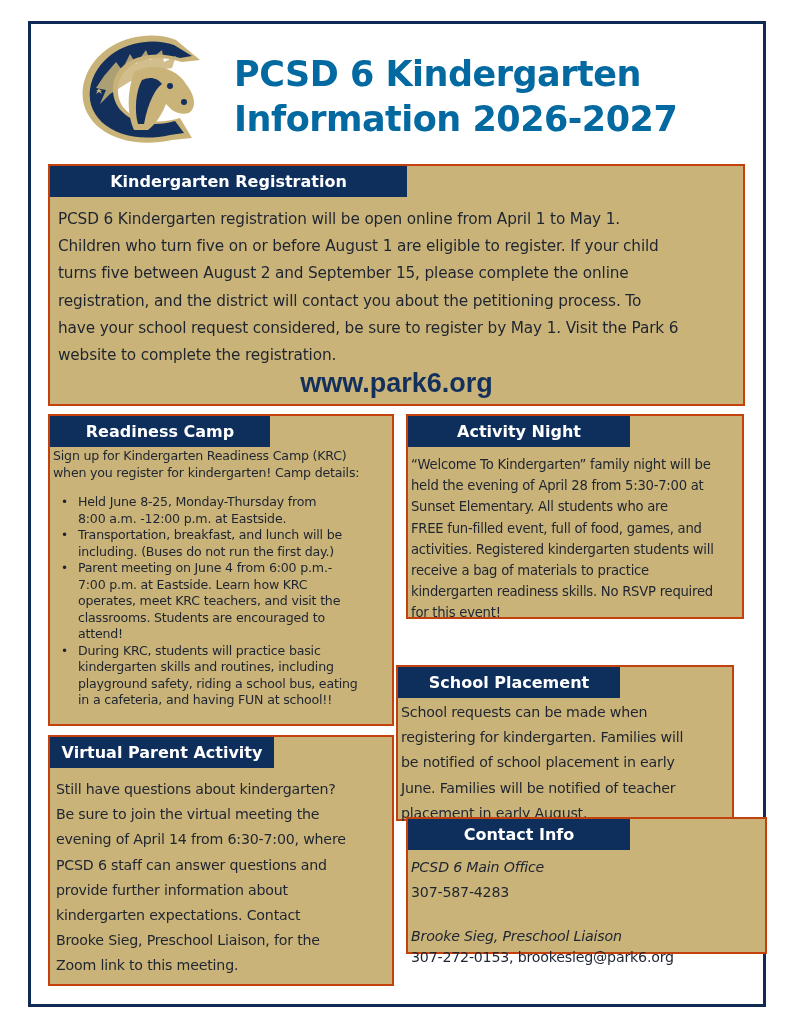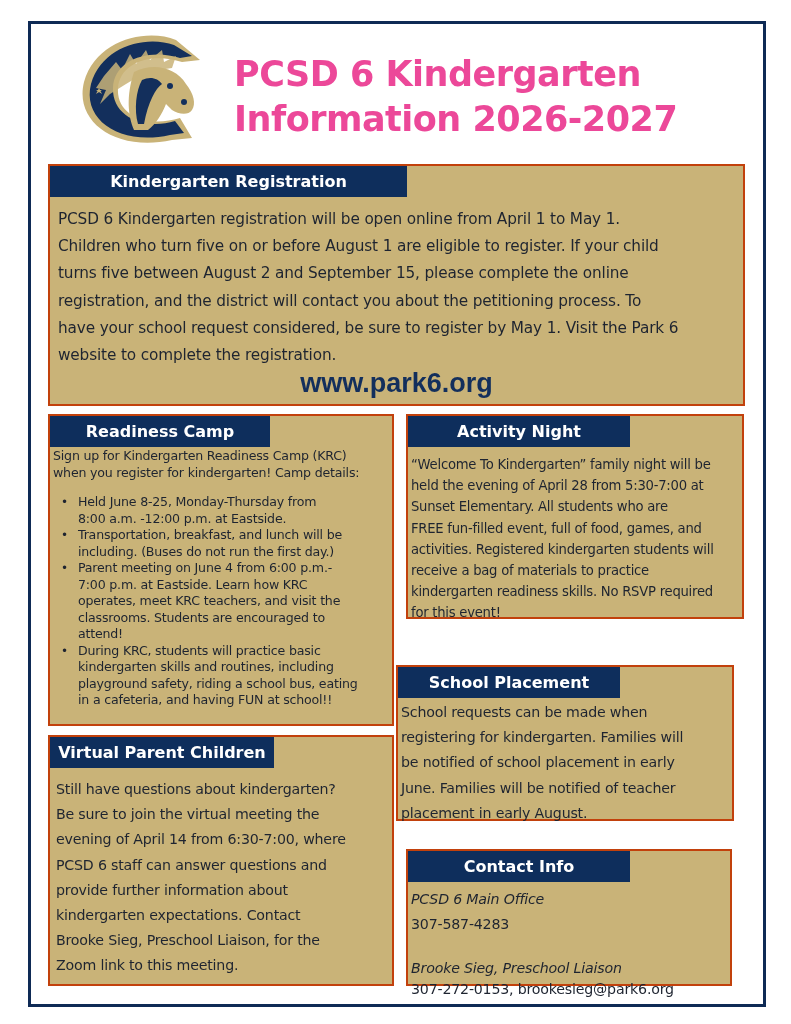--- a/index.html
+++ b/index.html
@@ -9,21 +9,21 @@
   .frame {
     position: absolute; left: 28px; top: 21px; width: 738px; height: 986px;
     border: 3px solid #0e2a55;
   }
 
   .logo { position: absolute; left: 76px; top: 32px; width: 132px; height: 116px; }
 
   .title {
     position: absolute; left: 234px; top: 52px; width: 520px;
     font-family: "DejaVu Sans", sans-serif; font-weight: bold;
-    color: #ec4899; font-size: 35px; line-height: 45px; letter-spacing: -0.5px;
+    color: #0369a1; font-size: 35px; line-height: 45px; letter-spacing: -0.5px;
   }
 
   .box {
     position: absolute; background: #c9b378; border: 2px solid #c2410c;
   }
   .box .hdr {
     position: absolute; left: 0; top: 0; height: 31px;
     background: #0e2e5c; color: #ffffff;
     font-family: "DejaVu Sans", sans-serif; font-weight: bold;
     font-size: 16px; line-height: 31px; text-align: center;
@@ -63,21 +63,21 @@
   #activity .hdr { width: 222px; }
   #activity .body { top: 38px; left: 3px; font-size: 13.2px; line-height: 21.2px; letter-spacing: -0.25px; }
   #activity .body .em { font-weight: bold; text-decoration: underline; color: #0e2e5c; }
 
   
   #placement { left: 396px; top: 665px; width: 338px; height: 156px; }
   #placement .hdr { width: 222px; }
   #placement .body { top: 33px; left: 3px; font-size: 14.2px; line-height: 25.2px; letter-spacing: -0.2px; }
 
   
-  #contact { left: 406px; top: 849px; width: 326px; height: 137px; }
+  #contact { left: 406px; top: 817px; width: 361px; height: 137px; }
   #contact .hdr { width: 222px; }
   #contact .body { top: 36px; left: 3px; font-size: 14.2px; letter-spacing: -0.2px; }
   #contact .l1 { font-style: italic; line-height: 24px; }
   #contact .l2 { line-height: 26px; }
   #contact .l3 { font-style: italic; line-height: 24px; margin-top: 19px; }
   #contact .l4 { line-height: 18px; }
 </style>
 </head>
 <body>
 
@@ -143,21 +143,21 @@
         <div>During KRC, students will practice basic</div>
         <div>kindergarten skills and routines, including</div>
         <div>playground safety, riding a school bus, eating</div>
         <div>in a cafeteria, and having FUN at school!!</div>
       </li>
     </ul>
   </div>
 </section>
 
 <section class="box" id="virtual">
-  <div class="hdr">Virtual Parent Children</div>
+  <div class="hdr">Virtual Parent Activity</div>
   <div class="body">
     <div>Still have questions about kindergarten?</div>
     <div>Be sure to join the virtual meeting the</div>
     <div>evening of April 14 from 6:30-7:00, where</div>
     <div>PCSD 6 staff can answer questions and</div>
     <div>provide further information about</div>
     <div>kindergarten expectations. Contact</div>
     <div>Brooke Sieg, Preschool Liaison, for the</div>
     <div>Zoom link to this meeting.</div>
   </div>

